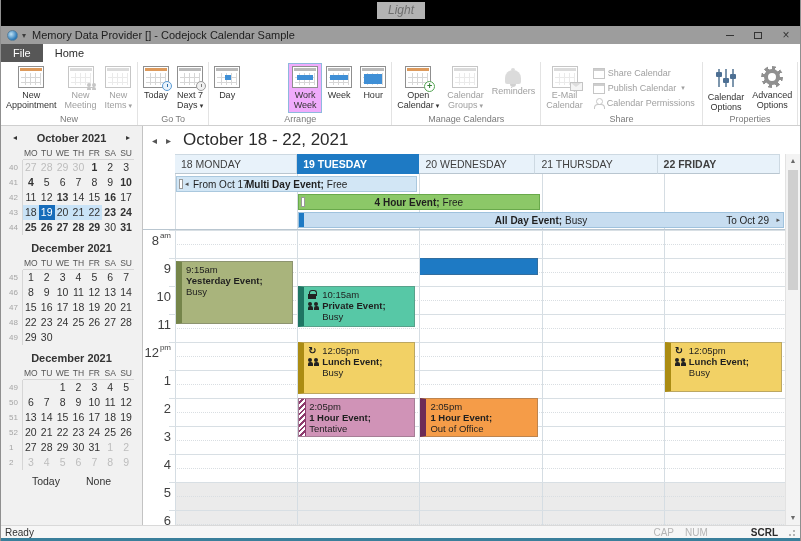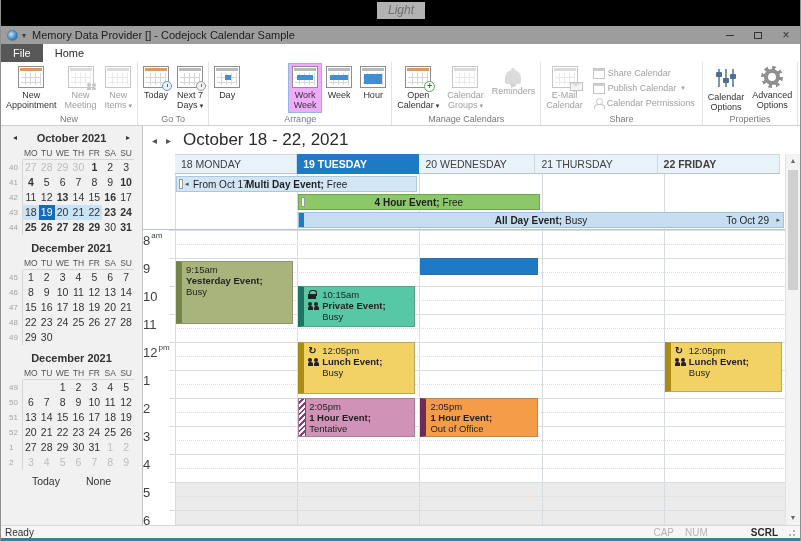--- a/index.html
+++ b/index.html
@@ -150,21 +150,21 @@
   .banner .b-handle { position:absolute; left:2px; top:2px; bottom:2px; width:4px;
     background:#fff; border:1px solid #9a9a9a; }
   .banner .b-arrow-l { position:absolute; left:8px; font-size:7px; color:#4a4a4a; }
   .banner .b-arrow-r { position:absolute; right:3px; font-size:7px; color:#4a4a4a; }
   .banner .b-stripe { position:absolute; left:0; top:0; bottom:0; width:5px; }
 
   #grid { position:absolute; left:0; right:0; top:104px; bottom:0; overflow:hidden; background:#fff; }
   .hourline { position:absolute; left:26px; right:0; height:1px; background:#d8dfe4; }
   .halfline { position:absolute; left:32px; right:0; height:0; border-top:1px dotted #d9dee2; }
   .shade { position:absolute; background:#ebebeb; }
-  .hlabel { position:absolute; width:28px; text-align:left; color:#3f3f3f; }
+  .hlabel { position:absolute; width:28px; text-align:right; color:#3f3f3f; }
   .hlabel .hn { font-size:13px; }
   .hlabel .hs { font-size:8px; vertical-align:top; margin-left:1px; }
   .ev { position:absolute; font-size:9.5px; line-height:11px; color:#1f1f1f;
     padding:2px 3px 0 4px; border:1px solid rgba(90,90,90,.35); overflow:hidden; z-index:3; }
   .ev .ev-title { font-weight:bold; }
   .ev .ev-text { margin-left:0; }
   .ev.has-icons .ev-text { margin-left:14px; }
   .ev-iconcol { position:absolute; left:4px; top:3px; display:flex; flex-direction:column; gap:3px; z-index:2; }
   .ev-lock { width:8px; height:9px; position:relative; }
   .ev-lock::before { content:""; position:absolute; left:1px; top:0; width:6px; height:5px;

